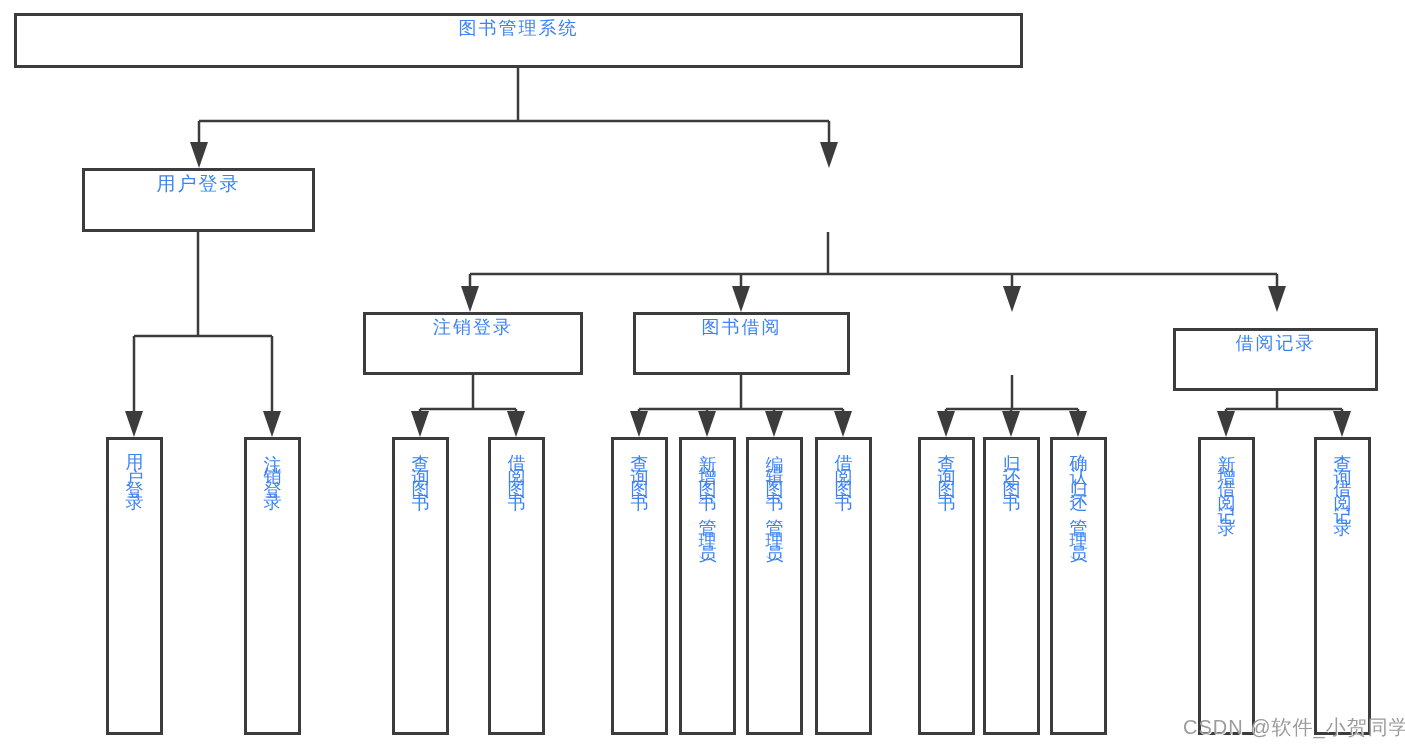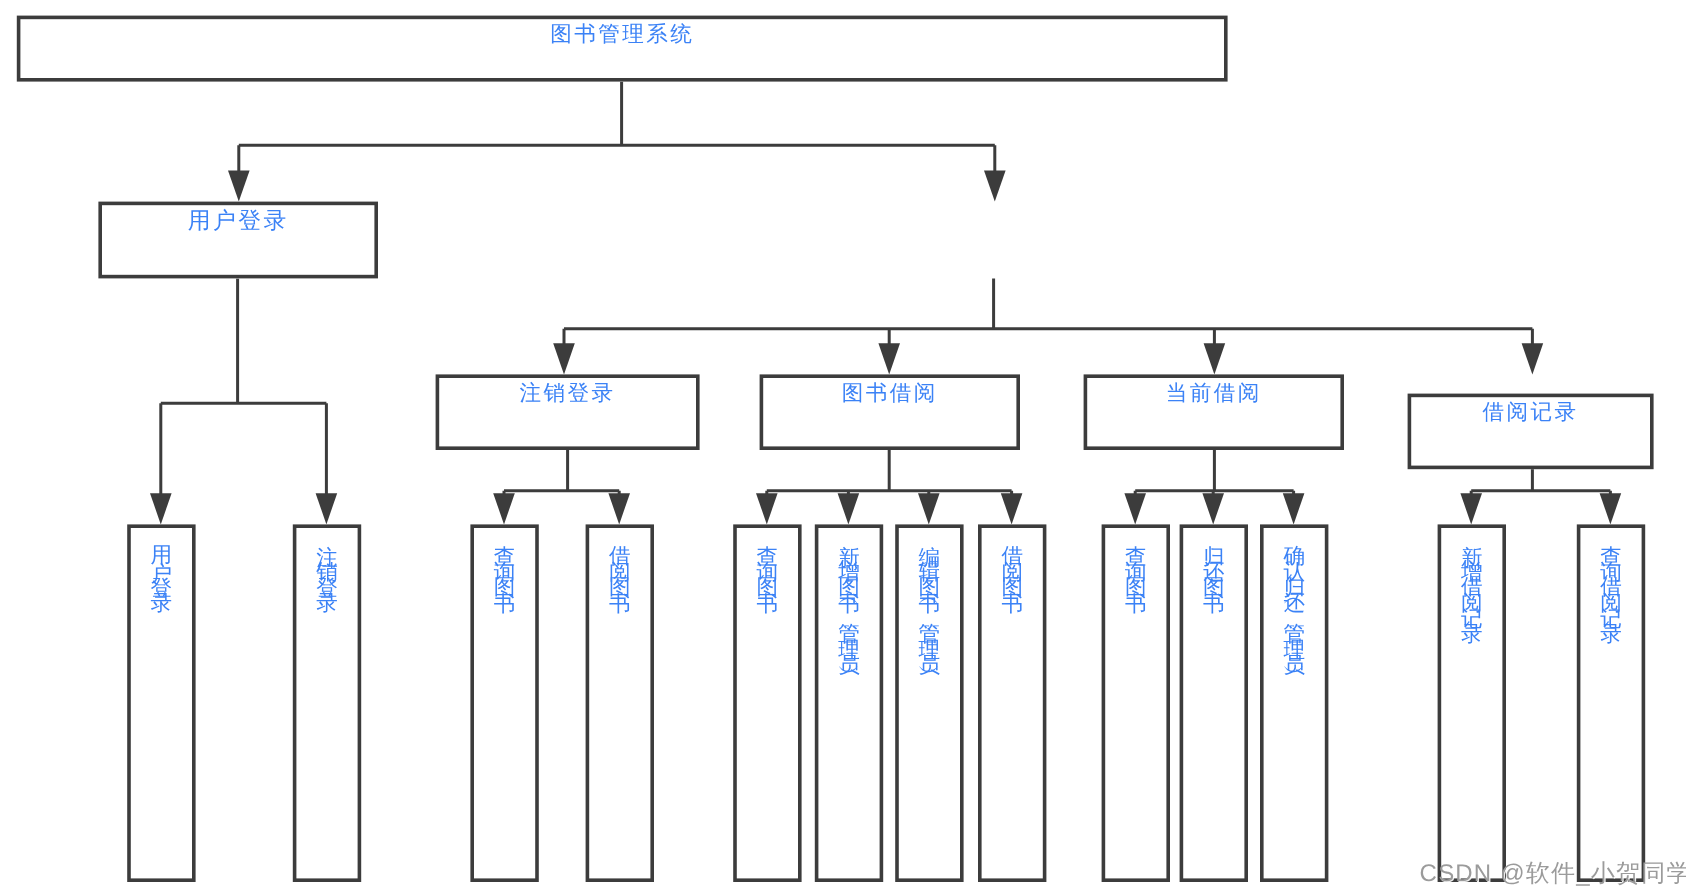--- a/index.html
+++ b/index.html
@@ -106,23 +106,20 @@
   <div class="node lvl2" style="left:82px; top:168px; width:233px; height:64px;">
     <span class="hlabel">用户登录</span>
   </div>
 
   <div class="node lvl3" style="left:363px; top:312px; width:220px; height:63px;">
     <span class="hlabel">注销登录</span>
   </div>
   <div class="node lvl3" style="left:633px; top:312px; width:217px; height:63px;">
     <span class="hlabel">图书借阅</span>
   </div>
-  <div class="node lvl3" style="left:903px; top:312px; width:217px; height:63px;">
-    <span class="hlabel">当前借阅</span>
-  </div>
   <div class="node lvl3" style="left:1173px; top:328px; width:205px; height:63px;">
     <span class="hlabel">借阅记录</span>
   </div>
 
   <div class="node leaf" style="left:106px; top:437px; width:57px; height:298px;">
     <span class="vlabel">用户登录</span>
   </div>
   <div class="node leaf" style="left:244px; top:437px; width:57px; height:298px;">
     <span class="vlabel">注销登录</span>
   </div>

